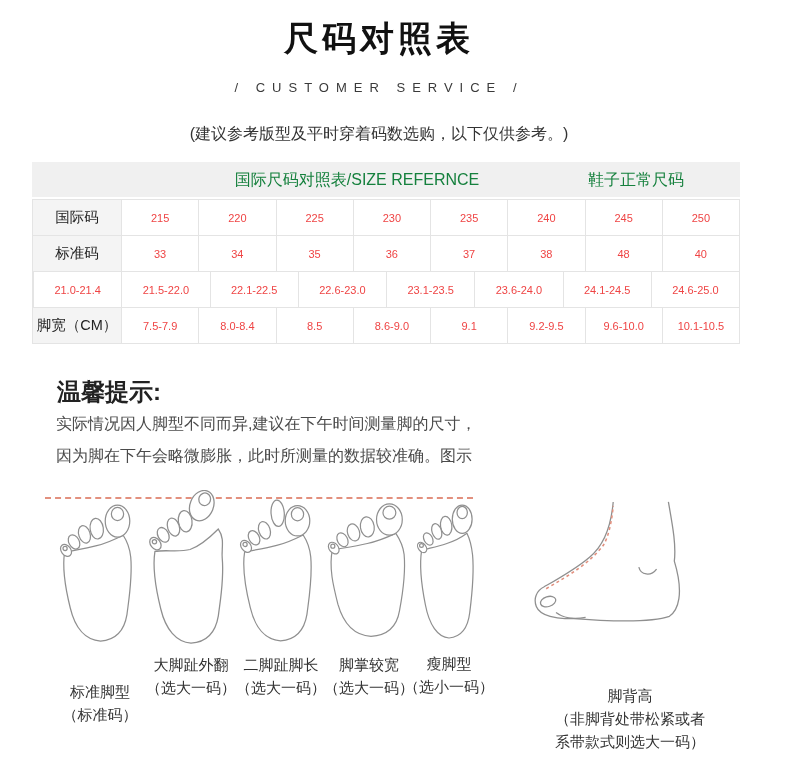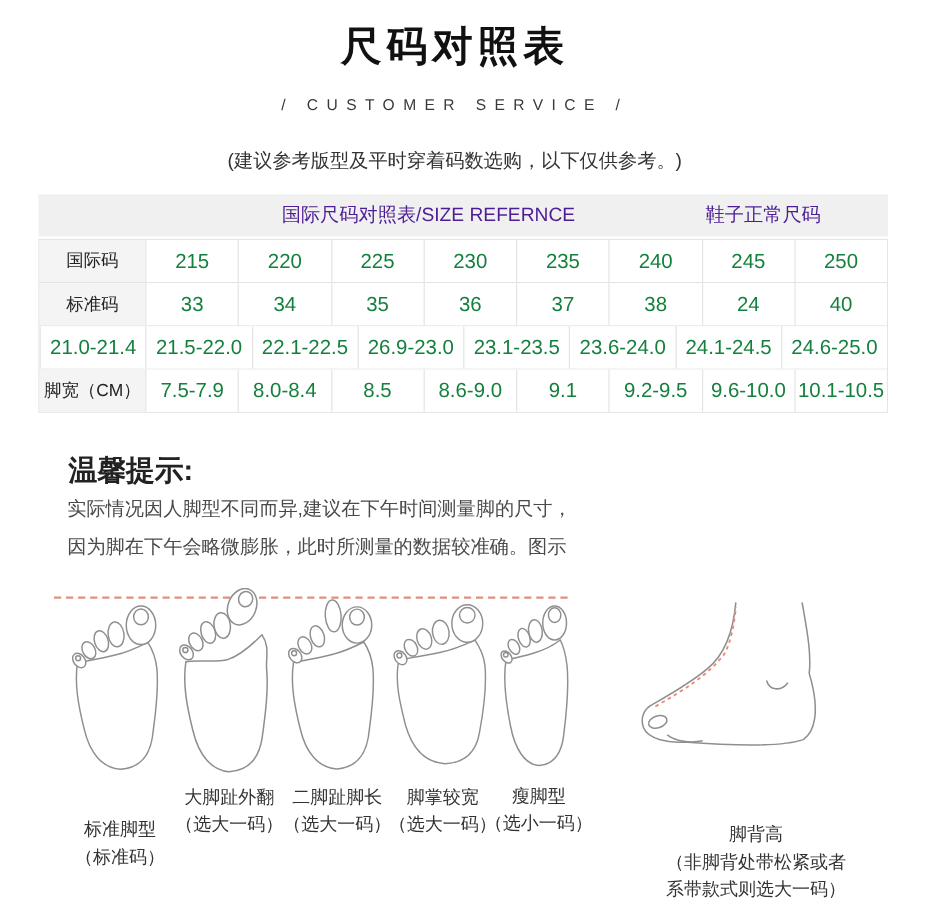--- a/index.html
+++ b/index.html
@@ -9,30 +9,30 @@
   .title{position:absolute;top:16px;left:0;width:100%;text-align:center;
          font-size:34px;font-weight:700;letter-spacing:4px;color:#111;}
   .subtitle{position:absolute;top:80px;left:0;width:100%;text-align:center;
          font-size:13px;letter-spacing:7px;color:#3a3a3a;white-space:nowrap;}
   .note{position:absolute;top:124px;left:0;width:100%;text-align:center;
          font-size:16px;color:#333;}
 
   .size-table{position:absolute;top:162px;left:32px;width:708px;font-size:15px;}
   .t-header{position:relative;height:35px;background:#f0f0f0;margin-bottom:2px;}
   .t-header span{position:absolute;top:0;height:35px;line-height:35px;text-align:center;
-         font-size:16px;color:#4c1d95;}
+         font-size:16px;color:#15803d;}
   .t-header .h-left{left:150px;width:350px;}
   .t-header .h-right{right:24px;width:160px;}
   .t-body{border:1px solid #e4e4e4;}
   .t-row{display:flex;height:35px;border-top:1px solid #e4e4e4;}
   .t-row:first-child{border-top:none;}
   .t-label{width:88px;background:#f4f4f4;display:flex;align-items:center;justify-content:center;
          font-size:14.5px;color:#222;flex:none;}
   .t-cell{flex:1;background:#fff;border-left:1px solid #e4e4e4;display:flex;align-items:center;
-         justify-content:center;font-size:17px;color:#15803d;}
+         justify-content:center;font-size:11px;color:#ef4444;}
 
   .tips-heading{position:absolute;left:57px;top:376px;font-size:24px;font-weight:700;color:#222;}
   .tips-line1{position:absolute;left:56px;top:414px;font-size:16px;color:#4a4a4a;}
   .tips-line2{position:absolute;left:56px;top:446px;font-size:16px;color:#4a4a4a;}
 
   .dash-line{position:absolute;top:497px;left:45px;width:428px;height:0;
          border-top:2px dashed #e2907e;}
 
   .foot{position:absolute;}
   .foot svg{display:block;}
@@ -71,28 +71,28 @@
         <div class="t-cell">250</div>
       </div>
       <div class="t-row">
         <div class="t-label">标准码</div>
         <div class="t-cell">33</div>
         <div class="t-cell">34</div>
         <div class="t-cell">35</div>
         <div class="t-cell">36</div>
         <div class="t-cell">37</div>
         <div class="t-cell">38</div>
-        <div class="t-cell">24</div>
+        <div class="t-cell">48</div>
         <div class="t-cell">40</div>
       </div>
       <div class="t-row">
         <div class="t-cell">21.0-21.4</div>
         <div class="t-cell">21.5-22.0</div>
         <div class="t-cell">22.1-22.5</div>
-        <div class="t-cell">26.9-23.0</div>
+        <div class="t-cell">22.6-23.0</div>
         <div class="t-cell">23.1-23.5</div>
         <div class="t-cell">23.6-24.0</div>
         <div class="t-cell">24.1-24.5</div>
         <div class="t-cell">24.6-25.0</div>
       </div>
       <div class="t-row">
         <div class="t-label">脚宽（CM）</div>
         <div class="t-cell">7.5-7.9</div>
         <div class="t-cell">8.0-8.4</div>
         <div class="t-cell">8.5</div>

